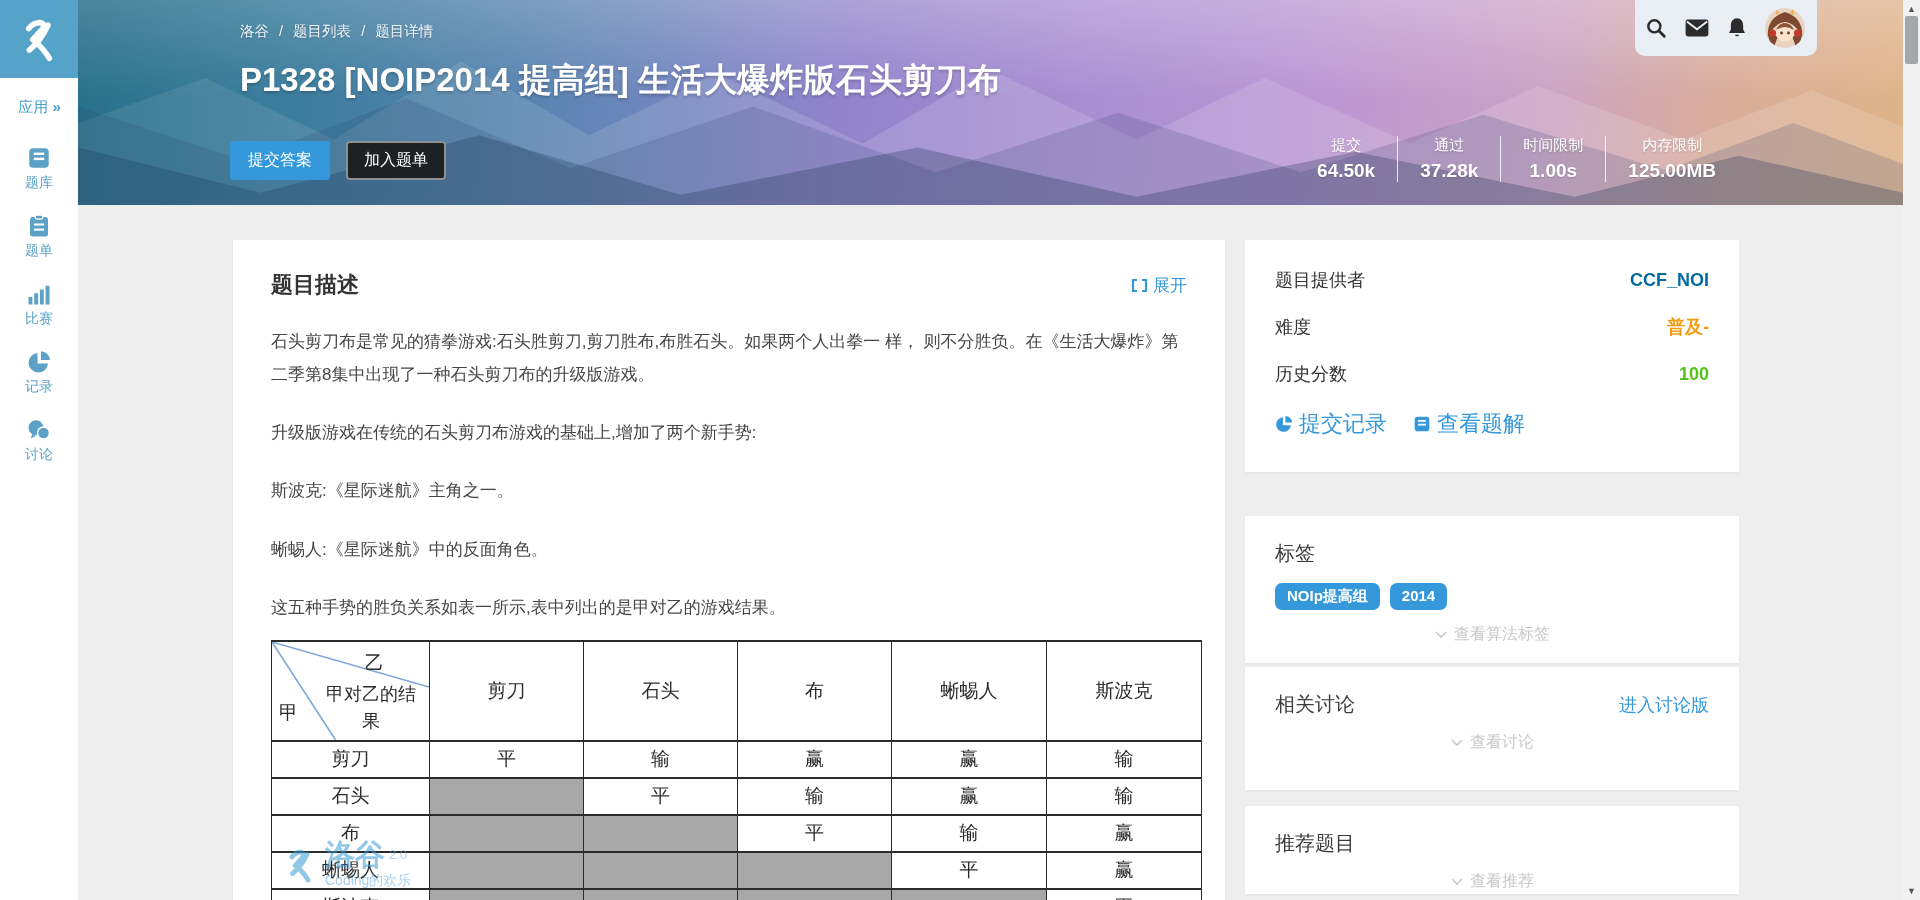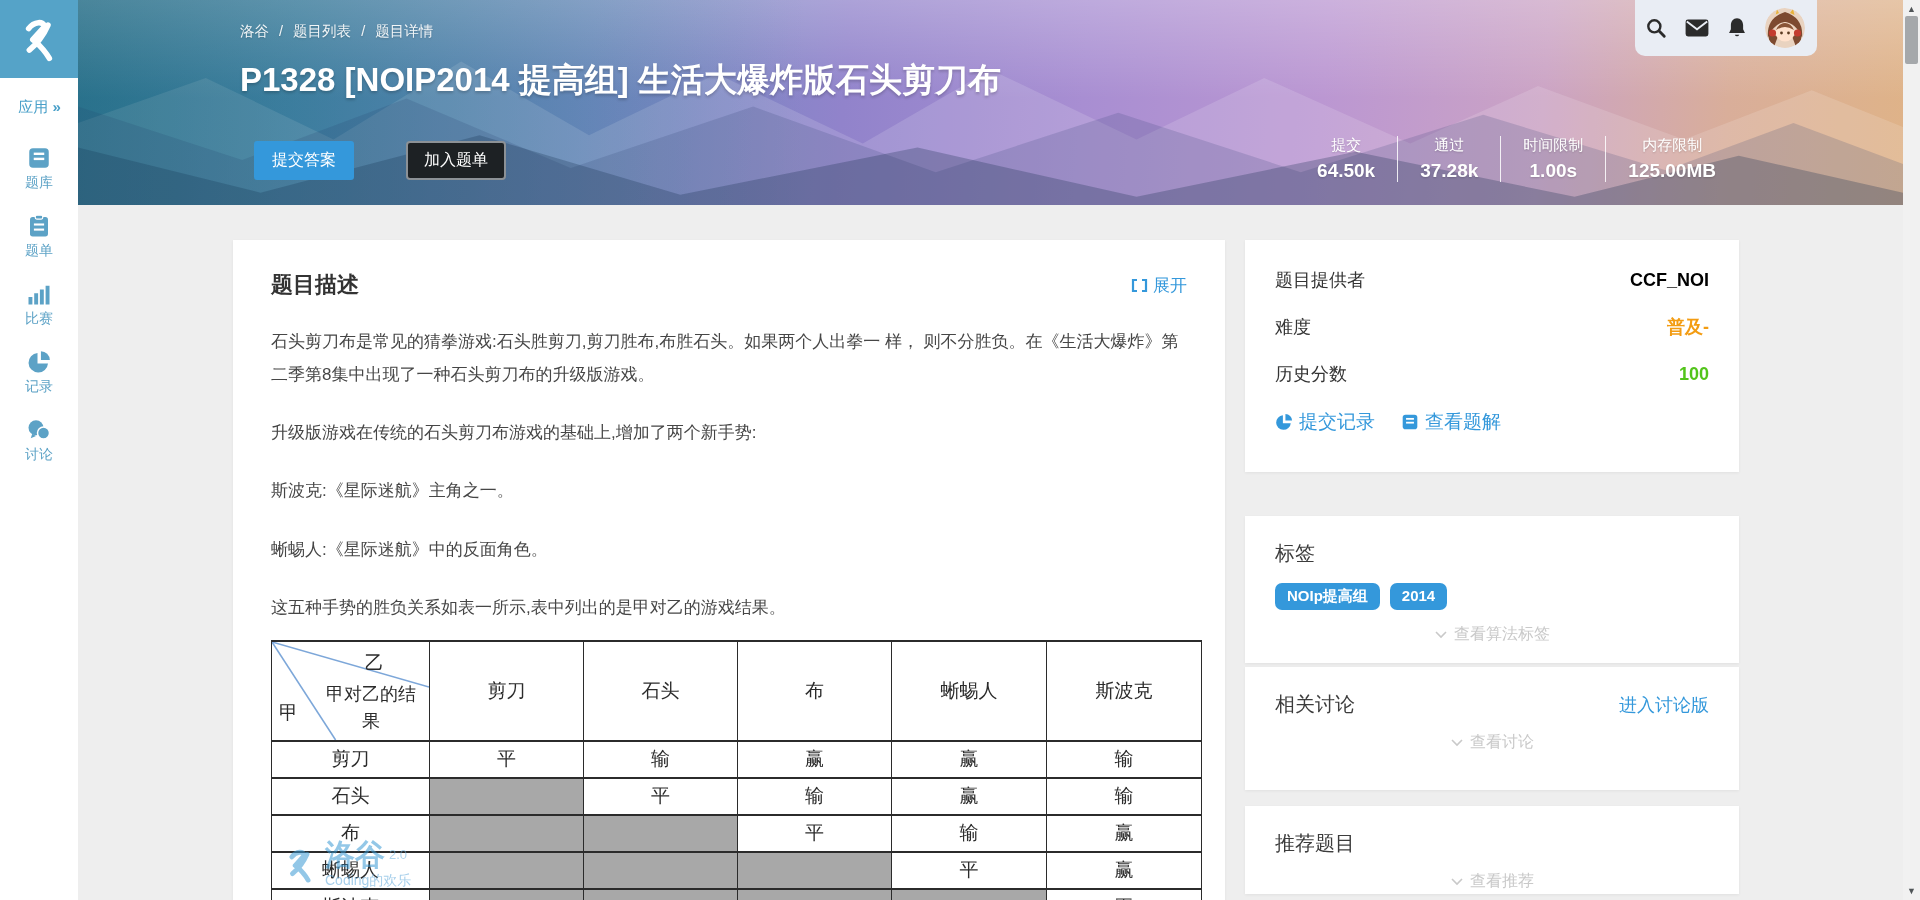--- a/index.html
+++ b/index.html
@@ -22,21 +22,21 @@
   .m-sky { background:linear-gradient(to bottom, rgba(255,255,255,0.25), rgba(255,255,255,0) 48%); }
   .m1 { background:rgba(255,255,255,0.14); clip-path:polygon(0% 100%,0% 60%,7% 38%,14% 68%,21% 30%,28% 66%,35% 36%,43% 70%,50% 34%,58% 68%,65% 38%,73% 70%,80% 42%,88% 68%,95% 44%,100% 62%,100% 100%); }
   .m2 { background:rgba(47,62,110,0.18); clip-path:polygon(0% 100%,0% 52%,9% 78%,18% 48%,27% 82%,37% 52%,47% 84%,57% 55%,67% 84%,77% 56%,87% 83%,94% 60%,100% 80%,100% 100%); }
   .m3 { background:rgba(26,48,78,0.28); clip-path:polygon(0% 100%,0% 72%,10% 94%,22% 66%,33% 95%,46% 72%,58% 96%,70% 74%,82% 96%,91% 76%,100% 94%,100% 100%); }
   .m-left { background:linear-gradient(to right, rgba(13,80,102,0.35), rgba(13,80,102,0) 40%); }
 
   .breadcrumb { position:absolute; left:162px; top:22px; z-index:3; color:rgba(255,255,255,0.92); font-size:14.5px; text-shadow:0 1px 2px rgba(0,0,0,0.18); }
   .breadcrumb .bc-link { cursor:pointer; }
   .breadcrumb .bc-sep { margin:0 6px; }
   .page-title { position:absolute; left:162px; top:58px; z-index:3; color:#ffffff; font-size:33px; font-weight:bold; text-shadow:0 2px 3px rgba(0,0,0,0.2); }
-  .hdr-buttons { position:absolute; left:176px; top:141px; z-index:3; display:flex;gap:36px; }
+  .hdr-buttons { position:absolute; left:152px; top:141px; z-index:3; display:flex; }
   .btn-submit { background:#3498db; color:#fff; font-size:16px; border:none; border-radius:3px; padding:9px 18px; cursor:pointer; }
   .btn-addlist { background:#1d2124; color:#fff; font-size:16px; border:2px solid #8c9196; border-radius:4px; padding:7px 16px; margin-left:16px; cursor:pointer; }
 
   .stats { position:absolute; right:165px; top:136px; z-index:3; display:flex; color:#fff; text-shadow:0 1px 2px rgba(0,0,0,0.18); }
   .stat { padding:0 22px; text-align:center; }
   .stat + .stat { border-left:1px solid rgba(255,255,255,0.85); }
   .stat-label { font-size:15px; }
   .stat-value { font-size:19px; font-weight:bold; margin-top:5px; }
 
   
@@ -67,25 +67,25 @@
   .watermark { position:absolute; left:8px; top:200px; opacity:0.55; color:#3b9bd5; pointer-events:none; display:flex; align-items:flex-start; }
   .wm-text { margin-left:4px; }
   .wm-l1 { font-size:30px; font-weight:bold; line-height:1; }
   .wm-ver { font-size:13px; vertical-align:super; margin-left:4px; font-weight:normal; color:#6fb3e0; }
   .wm-l2 { font-size:14px; margin-top:2px; color:#5fa8da; }
 
   
   .info-card { left:1245px; top:240px; width:494px; height:232px; padding:28px 30px; }
   .info-row { display:flex; justify-content:space-between; align-items:center; margin-bottom:23px; font-size:18px; color:#333; }
   .info-val { font-weight:bold; }
-  .val-provider { color:#000000; }
+  .val-provider { color:#0369a1; }
   .val-difficulty { color:#f39c12; }
   .val-score { color:#52c41a; }
   .info-links { display:flex; margin-top:2px; }
-  .blue-link { color:#3498db; font-size:19px; display:flex; align-items:center; cursor:pointer; margin-right:26px; }
+  .blue-link { color:#3498db; font-size:22px; display:flex; align-items:center; cursor:pointer; margin-right:26px; }
   .blue-link svg { margin-right:6px; }
 
   .tags-card { left:1245px; top:496px; width:494px; height:147px; padding:24px 30px;margin-top:20px; }
   .card-title { font-size:20px; color:#3c3c3c; }
   .chip-row { margin-top:16px; display:flex; }
   .chip { background:#3498db; color:#fff; font-size:15px; font-weight:bold; border-radius:7px; padding:4px 12px; margin-right:10px; cursor:pointer; }
   .more-link { margin-top:14px; text-align:center; color:#c9c9c9; font-size:16px; cursor:pointer; display:flex; align-items:center; justify-content:center; }
   .more-link svg { margin-right:6px; }
 
   .discuss-card { left:1245px; top:667px; width:494px; height:123px; padding:24px 30px; }

